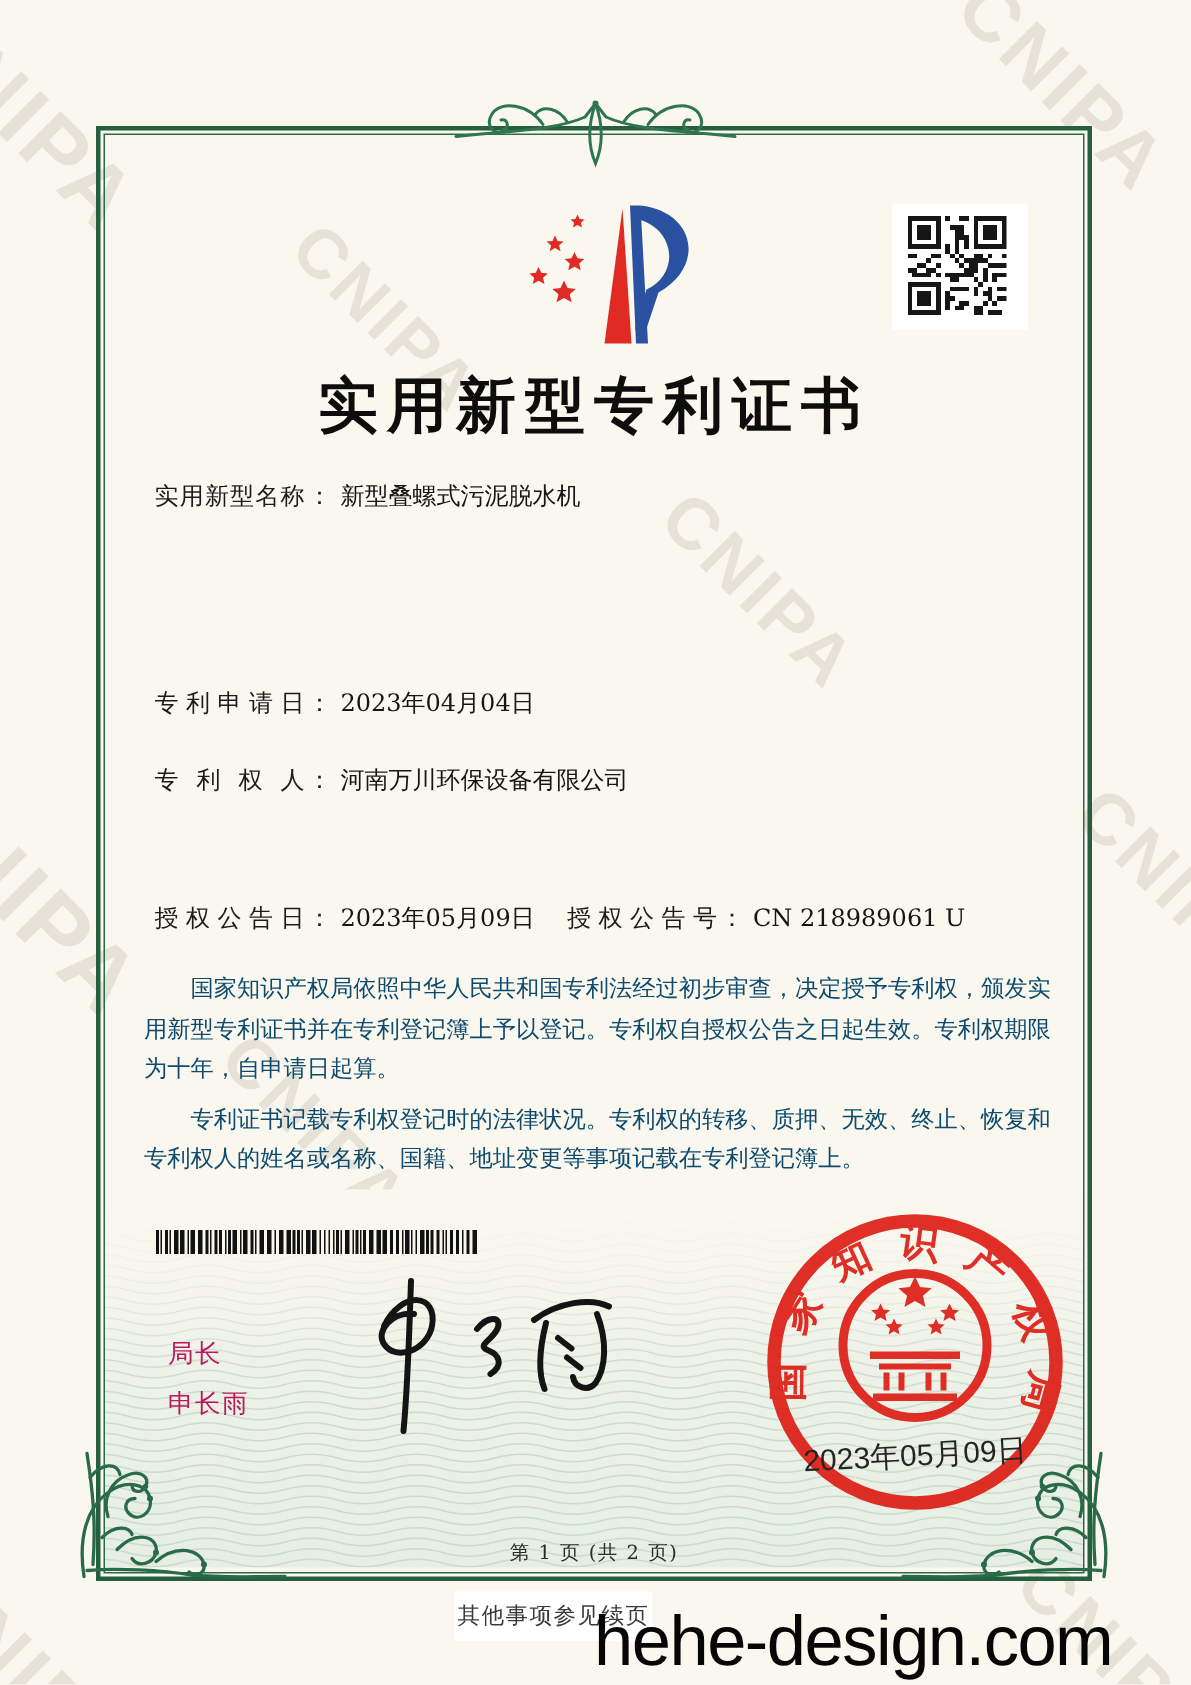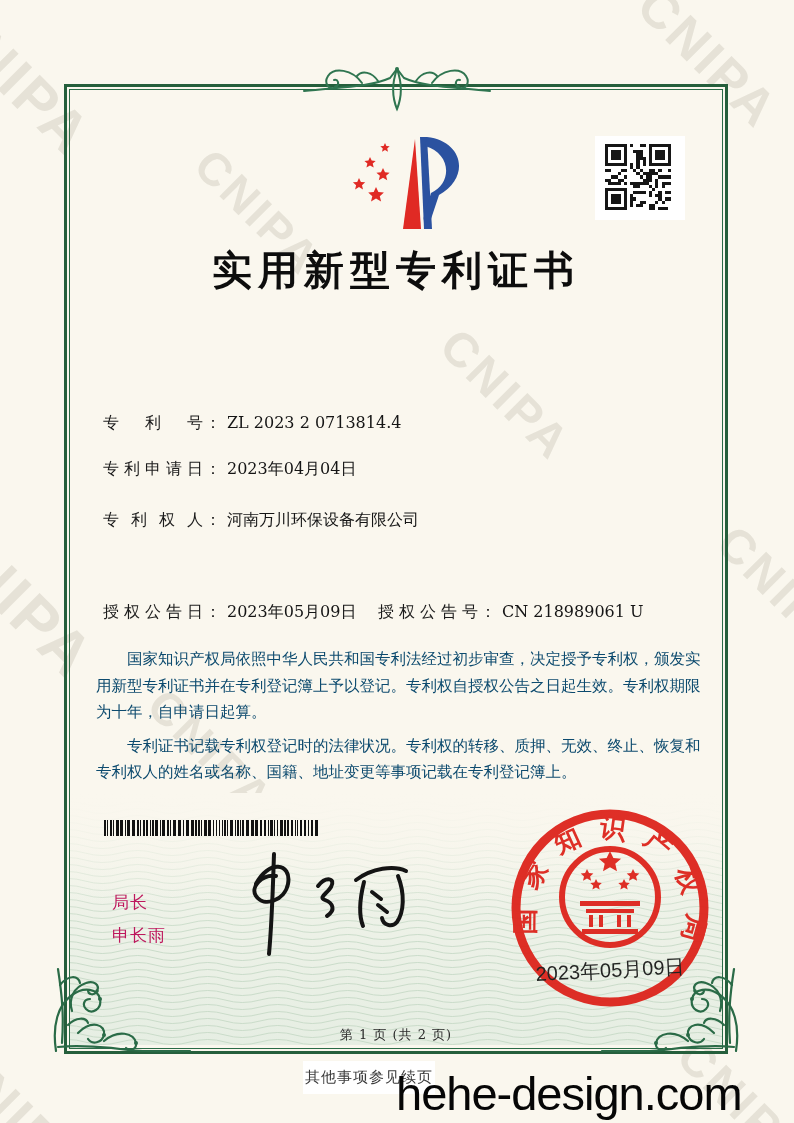--- a/index.html
+++ b/index.html
@@ -406,22 +406,22 @@
           <rect x="14" y="20" width="1" height="1" fill="#161616"></rect>
           <rect x="15" y="20" width="1" height="1" fill="#161616"></rect>
           <rect x="17" y="20" width="1" height="1" fill="#161616"></rect>
           <rect x="18" y="20" width="1" height="1" fill="#161616"></rect>
           <rect x="19" y="20" width="1" height="1" fill="#161616"></rect>
         </svg>
     </div>
 
     <div class="doc-title">实用新型专利证书</div>
 
-    <div class="row" style="top:413px">
-      <span class="flabel">专利号</span><span class="colon">：</span><span class="fvalue">ZL 2023 2 0713814.4</span>
+    <div class="row" style="top:321px">
+      <span class="flabel">实用新型名称</span><span class="colon">：</span><span class="fvalue">新型叠螺式污泥脱水机</span>
     </div>
     <div class="row" style="top:459px">
       <span class="flabel">专利申请日</span><span class="colon">：</span><span class="fvalue">2023年04月04日</span>
     </div>
     <div class="row" style="top:510px">
       <span class="flabel">专利权人</span><span class="colon">：</span><span class="fvalue">河南万川环保设备有限公司</span>
     </div>
     <div class="row" style="top:602px">
       <span class="flabel">授权公告日</span><span class="colon">：</span><span class="fvalue">2023年05月09日</span>
       <span class="pair2"><span class="flabel">授权公告号</span><span class="colon">：</span><span class="fvalue">CN 218989061 U</span></span>

